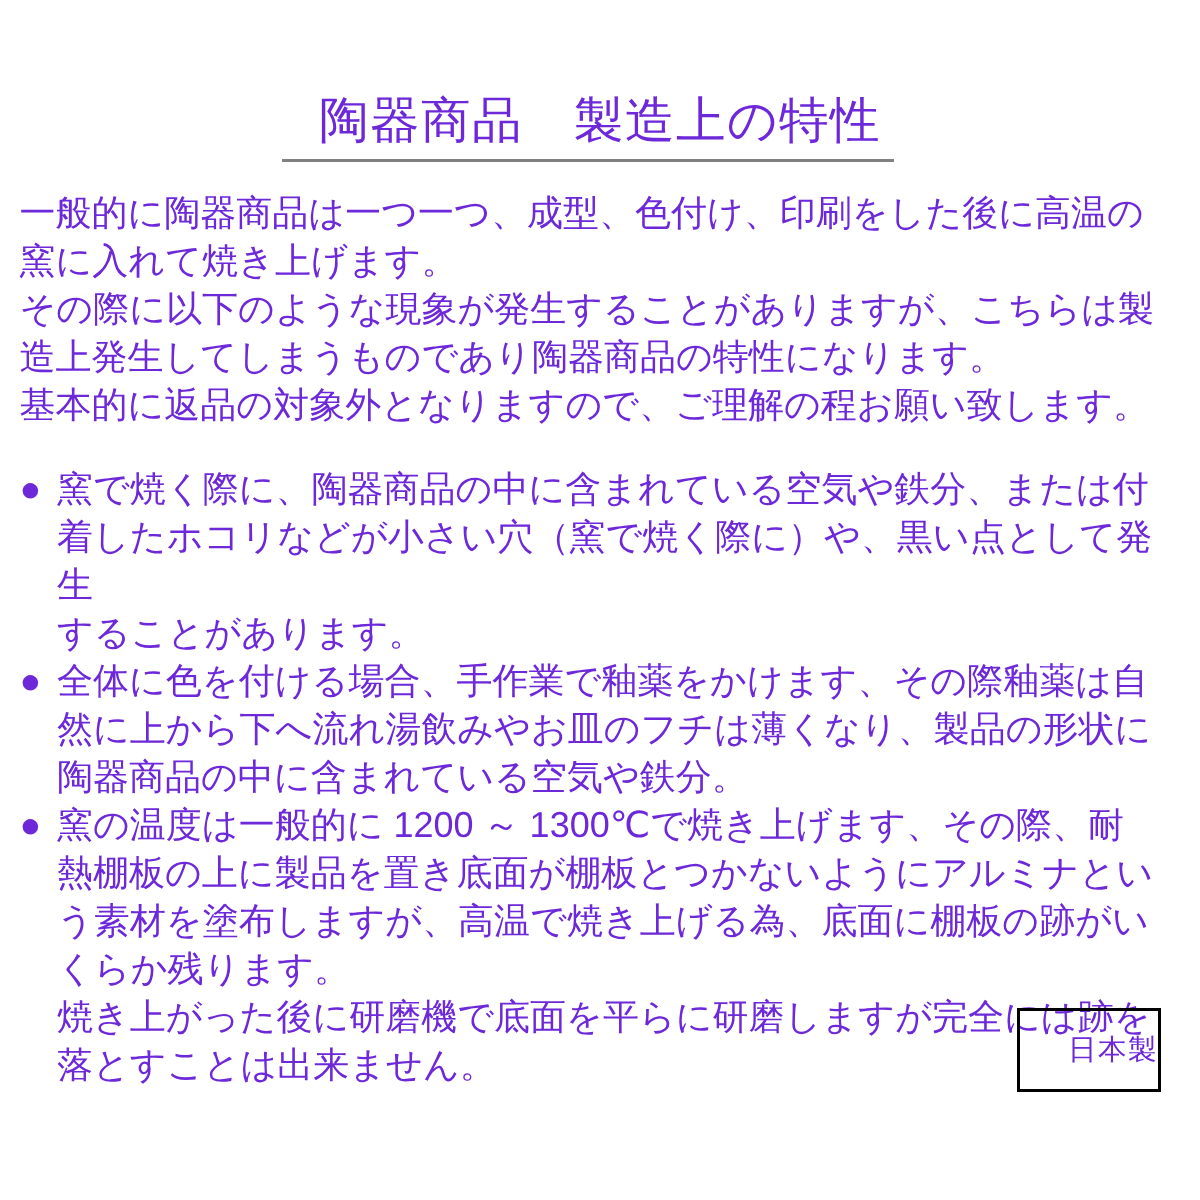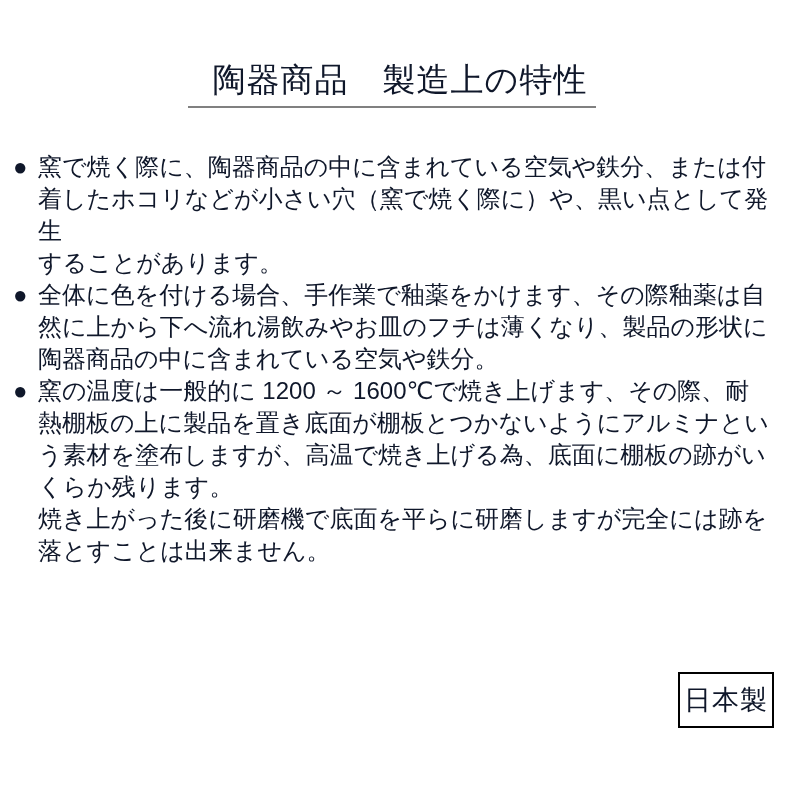--- a/index.html
+++ b/index.html
@@ -5,21 +5,21 @@
   html, body {
     margin: 0;
     padding: 0;
     background: #ffffff;
   }
   .page {
     position: relative;
     width: 800px;
     height: 800px;
     background: #ffffff;
-    color: #0f172a;
+    color: #6d28d9;
     font-family: "Liberation Sans", "DejaVu Sans", sans-serif;
     overflow: hidden;
   }
   .title {
     position: absolute;
     top: 60px;
     left: 0;
     width: 100%;
     text-align: center;
     font-size: 33px;
@@ -64,56 +64,61 @@
   .origin-box {
     position: absolute;
     left: 678px;
     top: 672px;
     width: 96px;
     height: 56px;
     border: 2px solid #000000;
     box-sizing: border-box;
     display: flex;
     align-items: center;
-    justify-content: center;
-    font-size: 27px;
+    justify-content: flex-end;
+    font-size: 19px;
     letter-spacing: 1px;
   }
 </style>
 </head>
 <body>
 
 <div class="page">
 
   <div class="title">陶器商品　製造上の特性</div>
 
   <div class="title-underline"></div>
 
   <div class="content">
 
+    <div class="intro">一般的に陶器商品は一つ一つ、成型、色付け、印刷をした後に高温の
+窯に入れて焼き上げます。
+その際に以下のような現象が発生することがありますが、こちらは製
+造上発生してしまうものであり陶器商品の特性になります。
+基本的に返品の対象外となりますので、ご理解の程お願い致します。</div>
 
     <div class="bullets">
 
       <div class="bullet">
         <span class="bullet-marker">●</span>
         <span class="bullet-text">窯で焼く際に、陶器商品の中に含まれている空気や鉄分、または付
 着したホコリなどが小さい穴（窯で焼く際に）や、黒い点として発生
 することがあります。</span>
       </div>
 
       <div class="bullet">
         <span class="bullet-marker">●</span>
         <span class="bullet-text">全体に色を付ける場合、手作業で釉薬をかけます、その際釉薬は自
 然に上から下へ流れ湯飲みやお皿のフチは薄くなり、製品の形状に
 陶器商品の中に含まれている空気や鉄分。</span>
       </div>
 
       <div class="bullet">
         <span class="bullet-marker">●</span>
-        <span class="bullet-text">窯の温度は一般的に 1200 ～ 1600℃で焼き上げます、その際、耐
+        <span class="bullet-text">窯の温度は一般的に 1200 ～ 1300℃で焼き上げます、その際、耐
 熱棚板の上に製品を置き底面が棚板とつかないようにアルミナとい
 う素材を塗布しますが、高温で焼き上げる為、底面に棚板の跡がい
 くらか残ります。
 焼き上がった後に研磨機で底面を平らに研磨しますが完全には跡を
 落とすことは出来ません。</span>
       </div>
 
     </div>
   </div>
 

